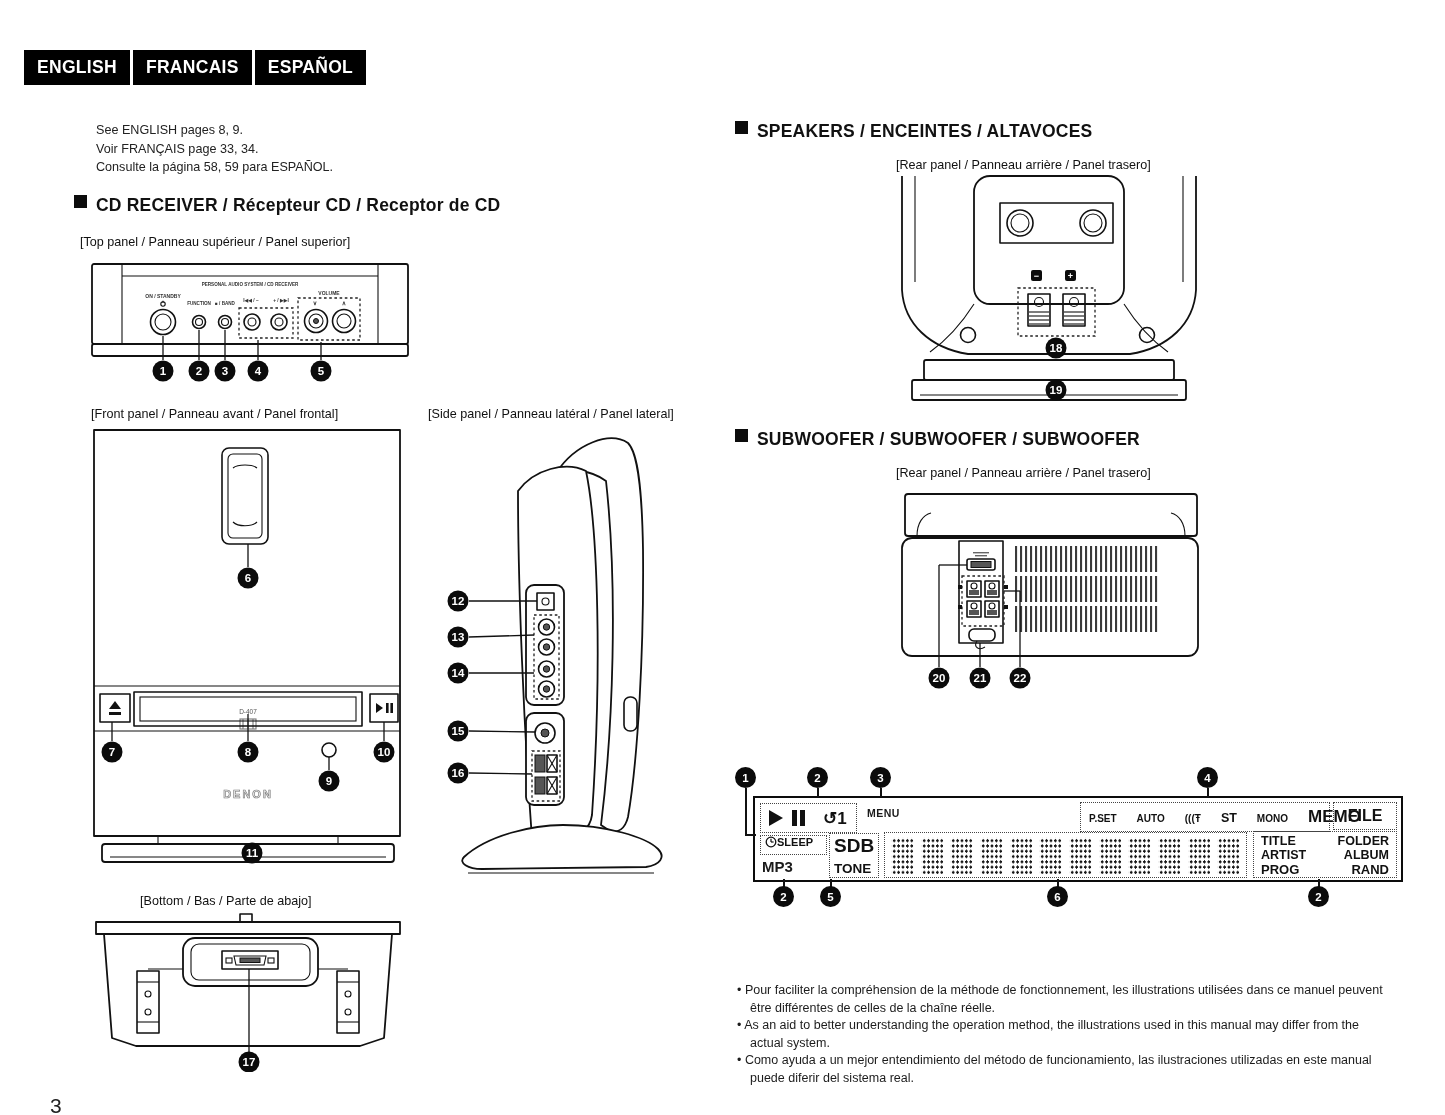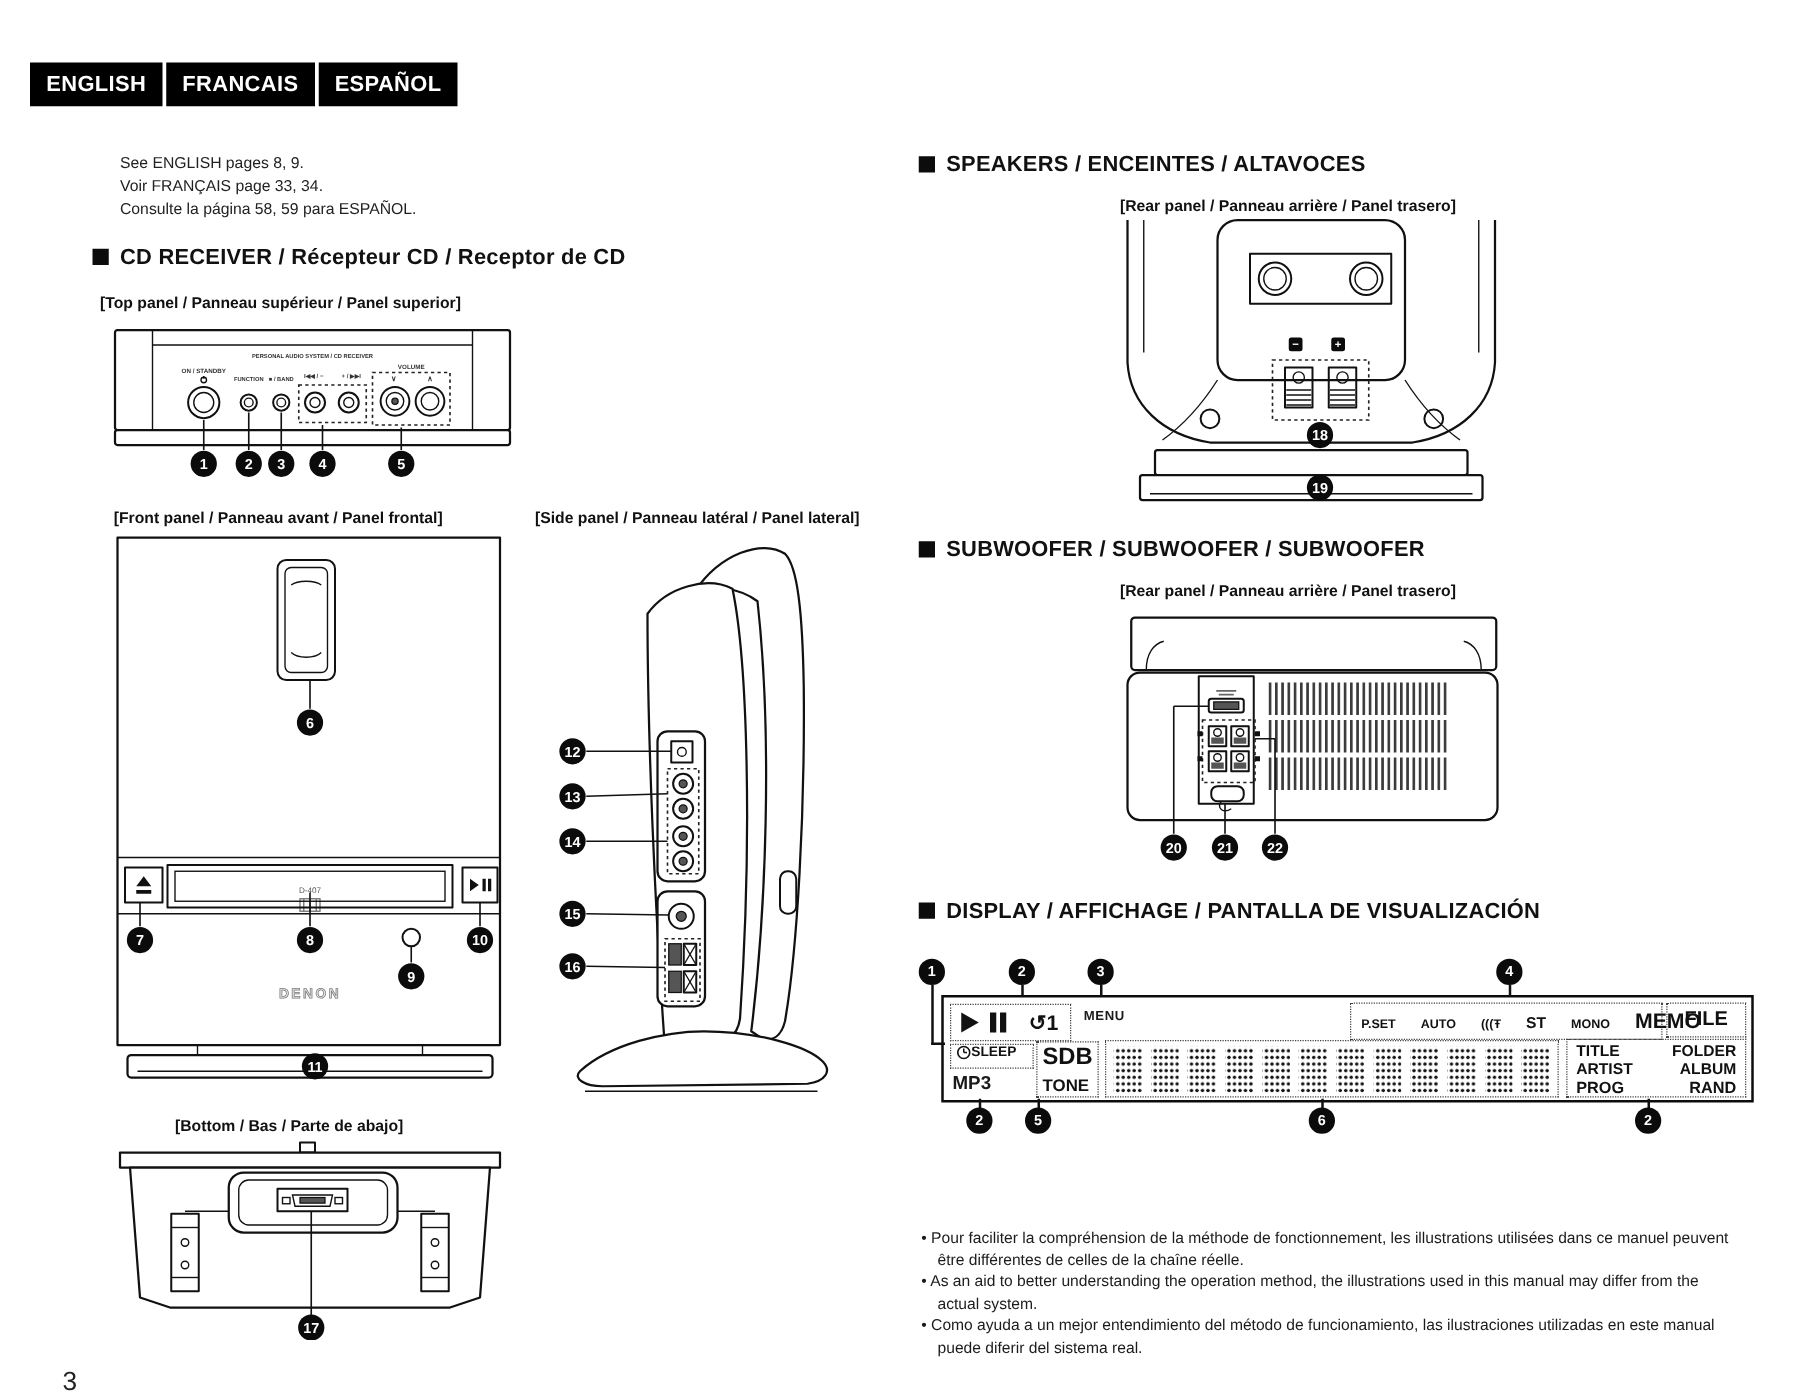--- a/index.html
+++ b/index.html
@@ -4,23 +4,23 @@
 <style>
   html,body{margin:0;padding:0;background:#fff;}
   #canvas{position:relative;width:1445px;height:1115px;background:#fff;overflow:hidden;
           font-family:"Liberation Sans",sans-serif;color:#111;margin-top:46px;}
   .abs{position:absolute;}
   
   .langbar{display:flex;gap:3px;}
   .langtab{background:#000;color:#fff;font-weight:bold;font-size:17.5px;padding:7px 13px;letter-spacing:.3px;}
   
   .intro{font-size:12.6px;line-height:18.6px;color:#222;}
-  .h1{display:flex;align-items:center;font-weight:bold;font-size:17.5px;letter-spacing:.2px;white-space:nowrap;}
+  .h1{display:flex;font-weight:bold;font-size:17.5px;letter-spacing:.2px;white-space:nowrap;}
   .h1 .sq{width:13px;height:13px;background:#0c0c0c;margin-right:9px;flex:0 0 auto;}
-  .cap{font-weight:bold;font-size:12.6px;white-space:nowrap;}
+  .cap{font-weight:normal;font-size:12.6px;white-space:nowrap;}
   .pagenum{font-size:21px;color:#222;}
   
   svg .st{fill:none;stroke:#111;stroke-width:1.6;stroke-linejoin:round;stroke-linecap:round;}
   svg .th{fill:none;stroke:#111;stroke-width:1.1;}
   svg .wf{fill:#fff;stroke:#111;stroke-width:1.8;stroke-linejoin:round;}
   svg .dot{fill:none;stroke:#222;stroke-width:1.3;stroke-dasharray:2.6 2.6;}
   svg .ld{stroke:#111;stroke-width:1.3;}
   svg text.lbl{fill:#333;stroke:none;font-family:"Liberation Sans",sans-serif;text-anchor:middle;font-weight:bold;}
   svg .bg circle{fill:#0b0b0b;stroke:none;}
   svg .bg text{fill:#fff;stroke:none;font-size:11.5px;font-weight:bold;text-anchor:middle;
@@ -458,24 +458,20 @@
     <g class="bg" transform="translate(95,189)">
         <circle r="10.5"></circle>
         <text y="4.2">21</text>
       </g>
     <g class="bg" transform="translate(135,189)">
         <circle r="10.5"></circle>
         <text y="4.2">22</text>
       </g>
   </svg>
 
-  <div class="abs h1" style="left:735px;top:672px;">
-    <span class="sq"></span>
-    <span>DISPLAY / AFFICHAGE / PANTALLA DE VISUALIZACIÓN</span>
-  </div>
 
   <div class="badge" style="left:735px;top:721px;">1</div>
   <div class="badge" style="left:807px;top:721px;">2</div>
   <div class="badge" style="left:870px;top:721px;">3</div>
   <div class="badge" style="left:1197px;top:721px;">4</div>
   <div class="cline" style="left:745px;top:742px;width:1.5px;height:48px;"></div>
   <div class="cline" style="left:745px;top:788px;width:11px;height:1.5px;"></div>
   <div class="cline" style="left:817px;top:742px;width:1.5px;height:9px;"></div>
   <div class="cline" style="left:880px;top:742px;width:1.5px;height:9px;"></div>
   <div class="cline" style="left:1207px;top:742px;width:1.5px;height:9px;"></div>

